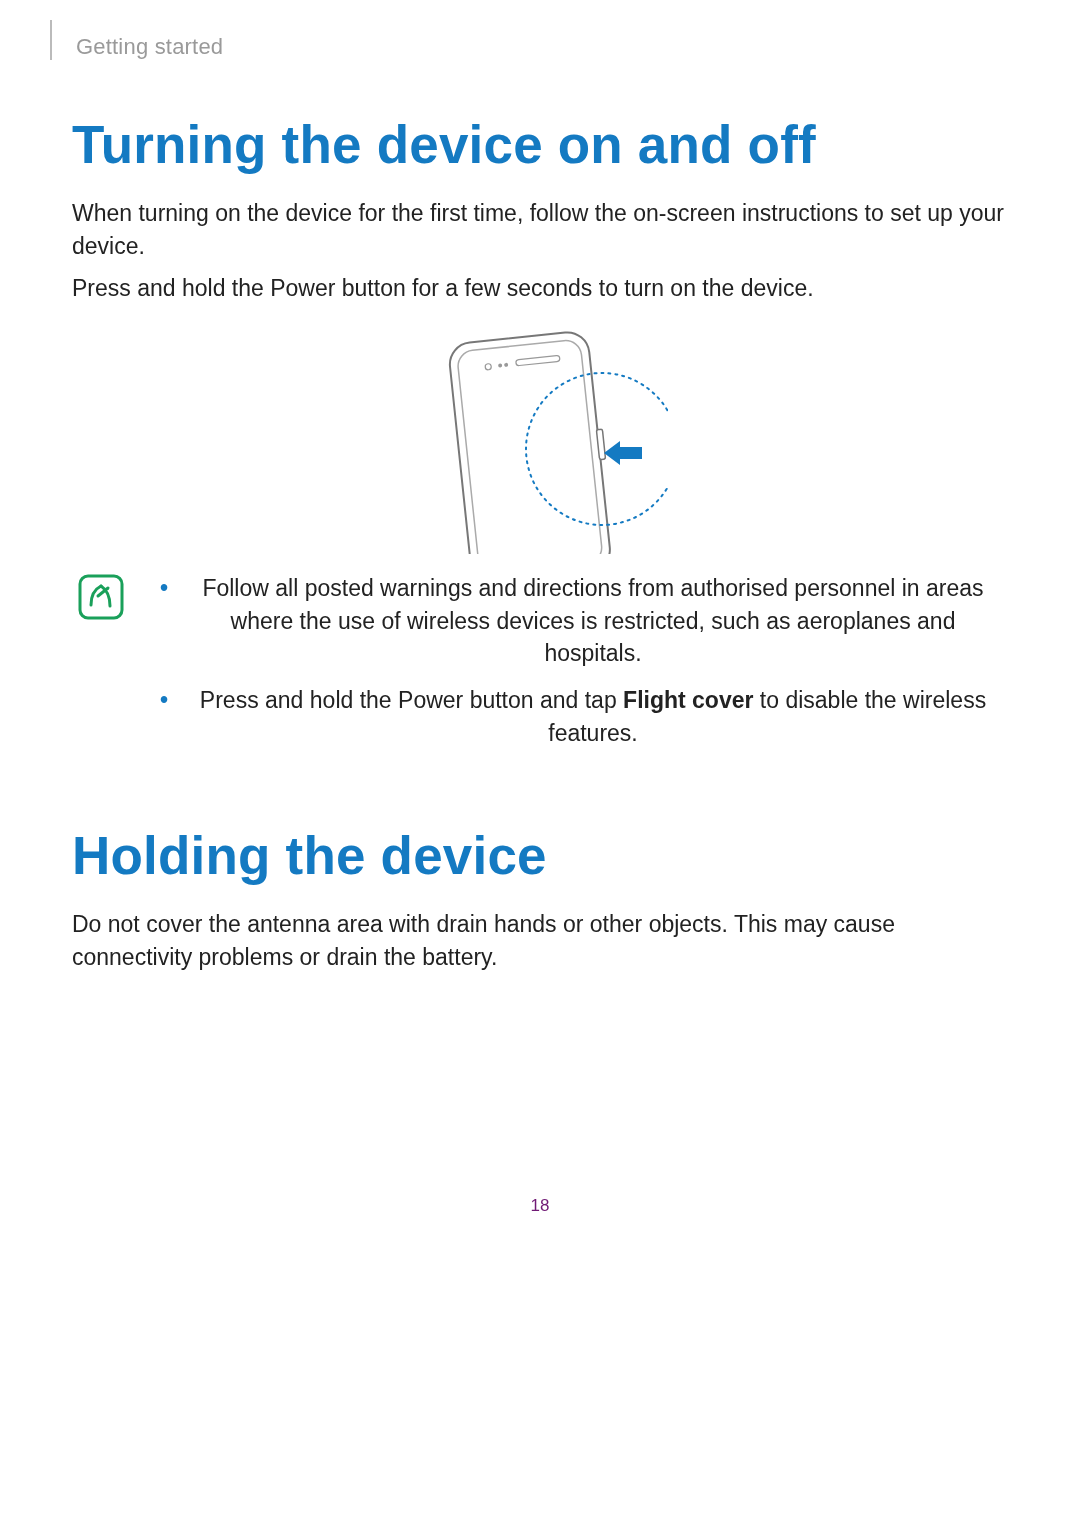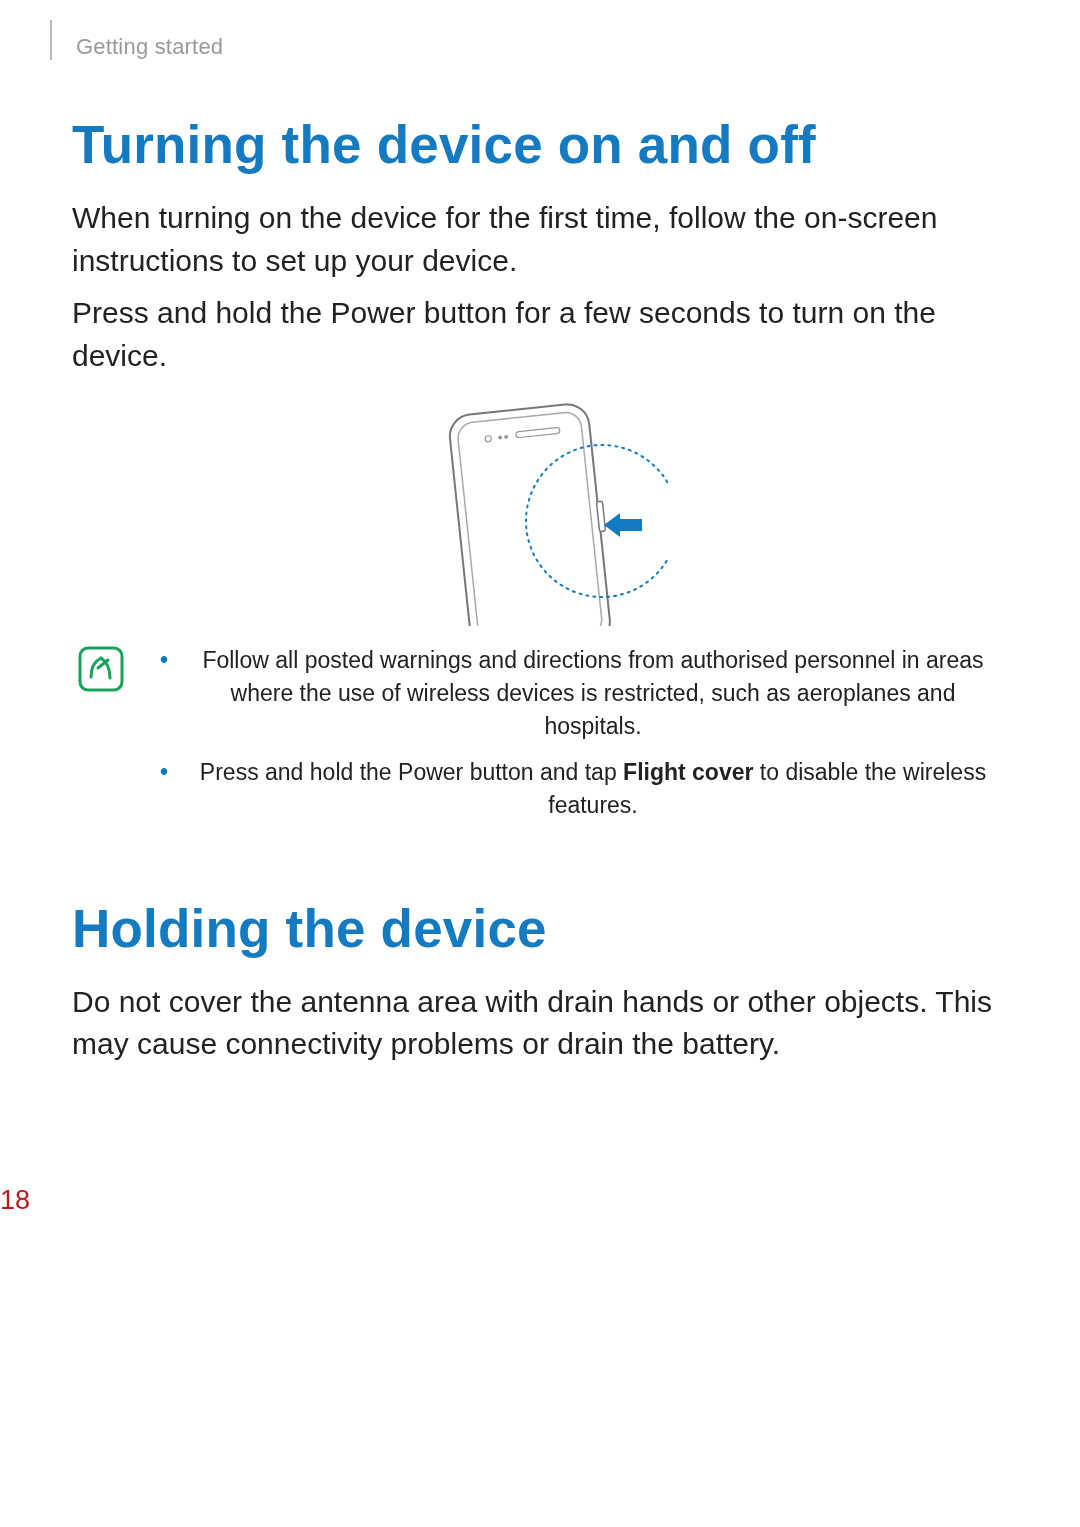--- a/index.html
+++ b/index.html
@@ -38,21 +38,21 @@
       font-size: 53px;
       font-weight: 700;
       color: #147ac2;
       margin-top: 78px;
       margin-bottom: 22px;
       letter-spacing: 0.2px;
     }
     h1.second { margin-top: 62px; }
     
     p.body {
-      font-size: 30px;
+      font-size: 23px;
       line-height: 1.42;
       color: #222;
       margin-bottom: 10px;
     }
     p.body .bold { font-weight: 700; }
     
     .illus {
       width: 260px;
       height: 225px;
       margin: 24px auto 18px auto;
@@ -92,22 +92,23 @@
       color: #147ac2;
       font-weight: 700;
     }
     .note-list .bold { font-weight: 700; }
     
     .pageno {
       position: absolute;
       bottom: 40px;
       left: 0;
       width: 100%;
-      font-size: 27px;
-      color: #b91c1c;
+      text-align: center;
+      font-size: 17px;
+      color: #701a75;
     }
   </style>
 </head>
 <body>
 
 <div class="page">
 
   <div class="runhead-rule"></div>
   <div class="runhead">Getting started</div>
 

